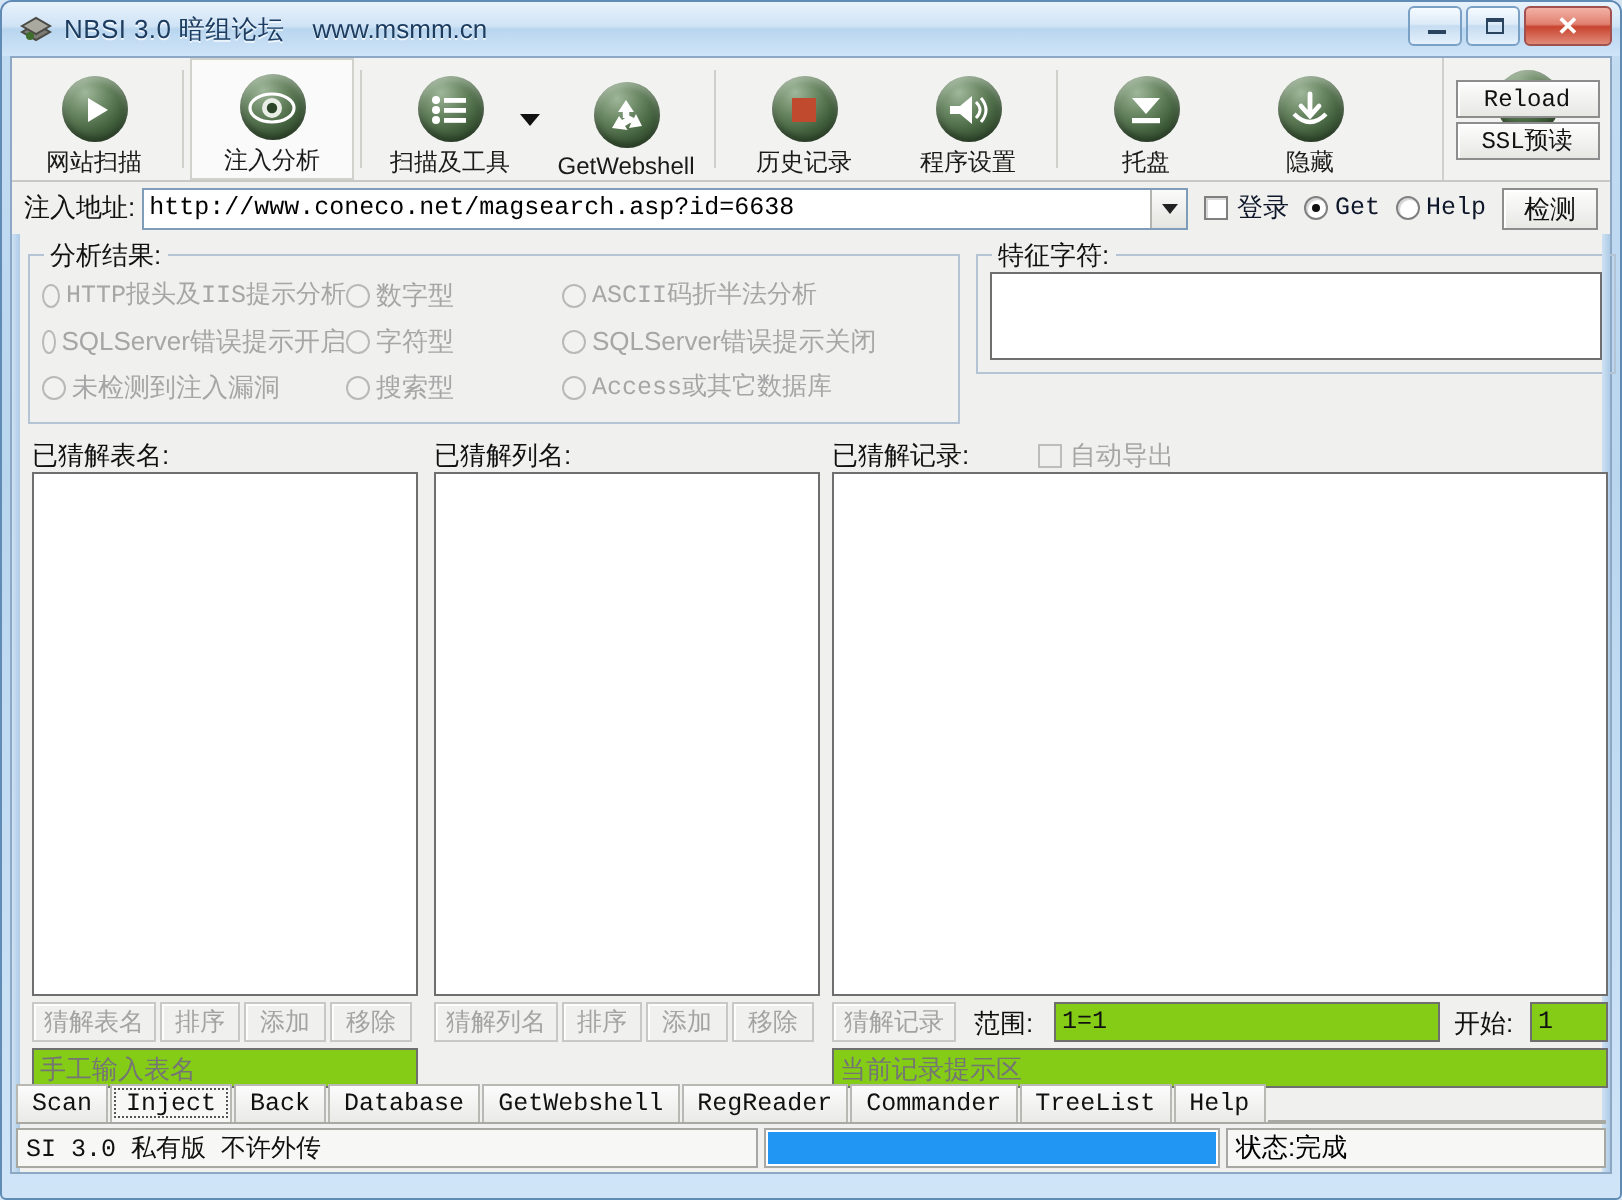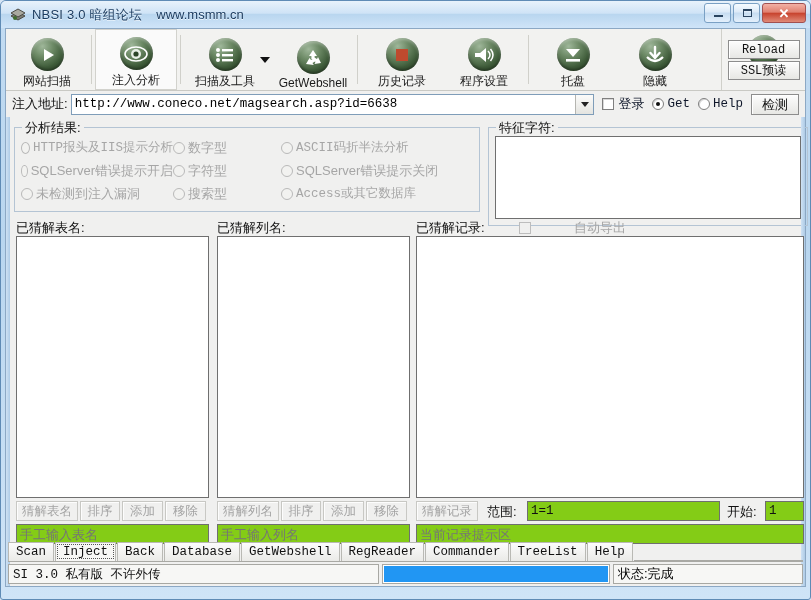--- a/index.html
+++ b/index.html
@@ -161,21 +161,21 @@
     cursor: pointer; color:#111; box-shadow: inset 1px 1px 0 #fff;
   }
 
   
   .gbox { position: absolute; border: 1px solid #b4c4d4; }
   .gbox > .gtitle {
     position: absolute; top: -9px; left: 7px; padding: 0 3px;
     background: #f0f0ef; font-size: 13px; color: #111;
   }
   #g-analysis { left: 8px; top: 98px; width: 466px; height: 85px; }
-  #g-feature  { left: 482px; top: 98px; width: 320px; height: 99px; }
+  #g-feature  { left: 482px; top: 98px; width: 320px; height: 60px; }
   #feature-box {
     position: absolute; left: 6px; top: 8px; right: 6px; bottom: 6px;
     background: #fff; border: 1px solid #6f6f6f; resize: none; outline: none;
     font-family: "Liberation Mono", monospace; font-size: 12px;
   }
   .radio-grid {
     position: absolute; left: 6px; top: 8px; right: 4px; bottom: 4px;
     display: grid; grid-template-columns: 152px 108px 1fr; grid-auto-rows: 23px;
     align-items: center;
   }
@@ -467,26 +467,25 @@
     <input class="txtin" style="left: 10px; top: 495px; width: 193px;" type="text" placeholder="手工输入表名">
 
     <div class="col-head" style="left:211px; top:190px;">已猜解列名:</div>
     <div class="listbox" style="left:211px; top:207px; width:193px; height:262px;"></div>
     <div class="btnrow" style="left:211px; top:472px;">
       <div class="gbtn" style="width:62px;">猜解列名</div>
       <div class="gbtn" style="width:40px;">排序</div>
       <div class="gbtn" style="width:41px;">添加</div>
       <div class="gbtn" style="width:41px;">移除</div>
     </div>
-    <input class="txtin" style="left: 211px; top: 495px; width: 193px;" type="text" placeholder="手工输入列名">
 
     <div class="col-head" style="left:410px; top:190px;">已猜解记录:</div>
     <label class="opt" style="position:absolute; left:513px; top:190px; margin:0; color:#a6a6a6;">
       <span class="cb" style="border-color:#bdbdbd;background:#f0f0ef;box-shadow:none;"></span>
-      <span class="cn" style="color:#a6a6a6;margin-left:39px;">自动导出</span>
+      <span class="cn" style="color:#a6a6a6;">自动导出</span>
     </label>
     <div class="listbox" style="left:410px; top:207px; width:388px; height:262px;"></div>
     <div class="btnrow" style="left:410px; top:472px;">
       <div class="gbtn" style="width:62px;">猜解记录</div>
     </div>
     <div class="lbl-inline" style="left:481px; top:474px;">范围:</div>
     <input class="txtin" style="left: 521px; top: 472px; width: 193px; color: rgb(17, 17, 17); font-family: &quot;Liberation Mono&quot;, monospace; font-size: 12.5px;" type="text" value="1=1">
     <div class="lbl-inline" style="left:721px; top:474px;">开始:</div>
     <input class="txtin" style="left: 759px; top: 472px; width: 39px; color: rgb(17, 17, 17); font-family: &quot;Liberation Mono&quot;, monospace; font-size: 12.5px;" type="text" value="1">
     <input class="txtin" style="left: 410px; top: 495px; width: 388px;" type="text" placeholder="当前记录提示区">

